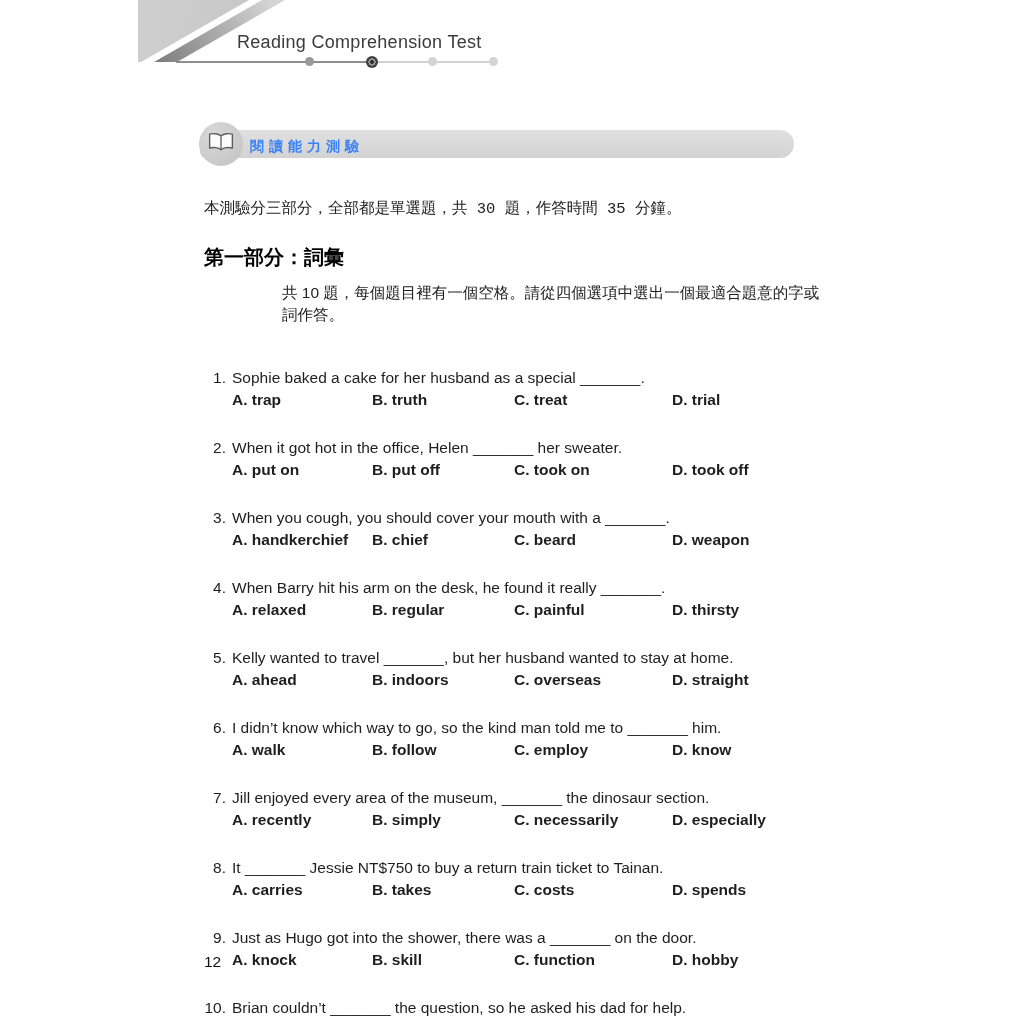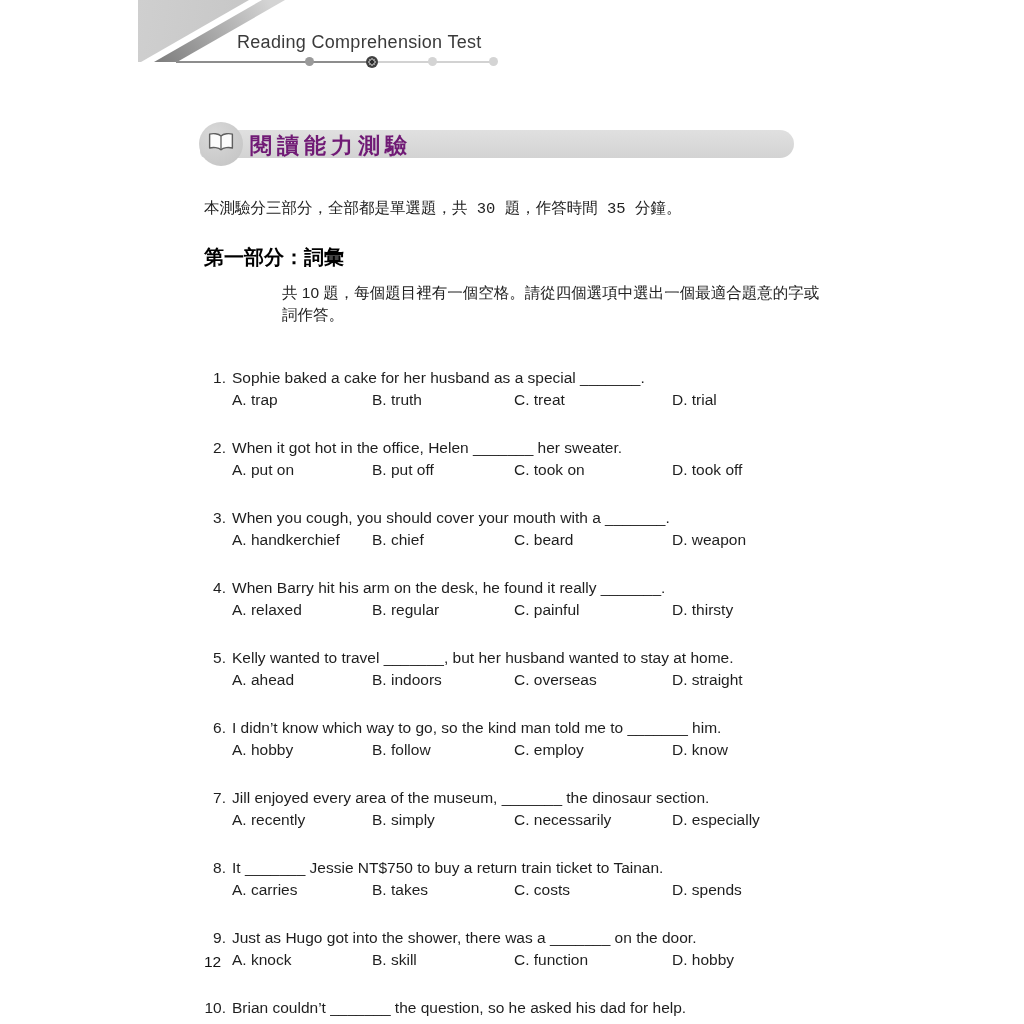--- a/index.html
+++ b/index.html
@@ -71,25 +71,25 @@
   .section-circle {
     position: absolute;
     left: 199px; top: 122px;
     width: 44px; height: 44px;
     border-radius: 50%;
     background: radial-gradient(circle at 35% 30%, #d9d9d9, #c2c2c2);
     display: flex; align-items: center; justify-content: center;
   }
   .section-title {
     position: absolute;
-    left: 250px; top: 131px;
-    font-size: 22px;
+    left: 250px; top: 138px;
+    font-size: 14px;
     font-weight: 700;
     letter-spacing: 5px;
-    color: #701a75;
+    color: #3b82f6;
   }
 
   
   .intro {
     position: absolute;
     left: 204px; top: 198px;
     font-size: 15.5px;
     color: #222222;
     font-family: Liberation Mono, monospace;
   }
@@ -122,21 +122,21 @@
     text-align: right;
     margin-right: 6px;
   }
   .q-opts {
     position: relative;
     height: 16px;
     margin-top: 6px;
     font-size: 15.5px;
     line-height: 16px;
   }
-  .opt { position: absolute; top: 0; white-space: nowrap; }
+  .opt { position: absolute; top: 0; white-space: nowrap; font-weight: bold; }
   .o0 { left: 28px; }
   .o1 { left: 168px; }
   .o2 { left: 310px; }
   .o3 { left: 468px; }
 
   .page-number {
     position: absolute;
     left: 204px; top: 953px;
     font-size: 15.5px;
     color: #111111;
@@ -238,21 +238,21 @@
       <span class="opt o2">C. overseas</span>
       <span class="opt o3">D. straight</span>
     </div>
   </div>
 
   <div class="q">
     <div class="q-line">
       <span class="q-num">6.</span><span class="q-text">I didn’t know which way to go, so the kind man told me to _______ him.</span>
     </div>
     <div class="q-opts">
-      <span class="opt o0">A. hobby</span>
+      <span class="opt o0">A. walk</span>
       <span class="opt o1">B. follow</span>
       <span class="opt o2">C. employ</span>
       <span class="opt o3">D. know</span>
     </div>
   </div>
 
   <div class="q">
     <div class="q-line">
       <span class="q-num">7.</span><span class="q-text">Jill enjoyed every area of the museum, _______ the dinosaur section.</span>
     </div>

